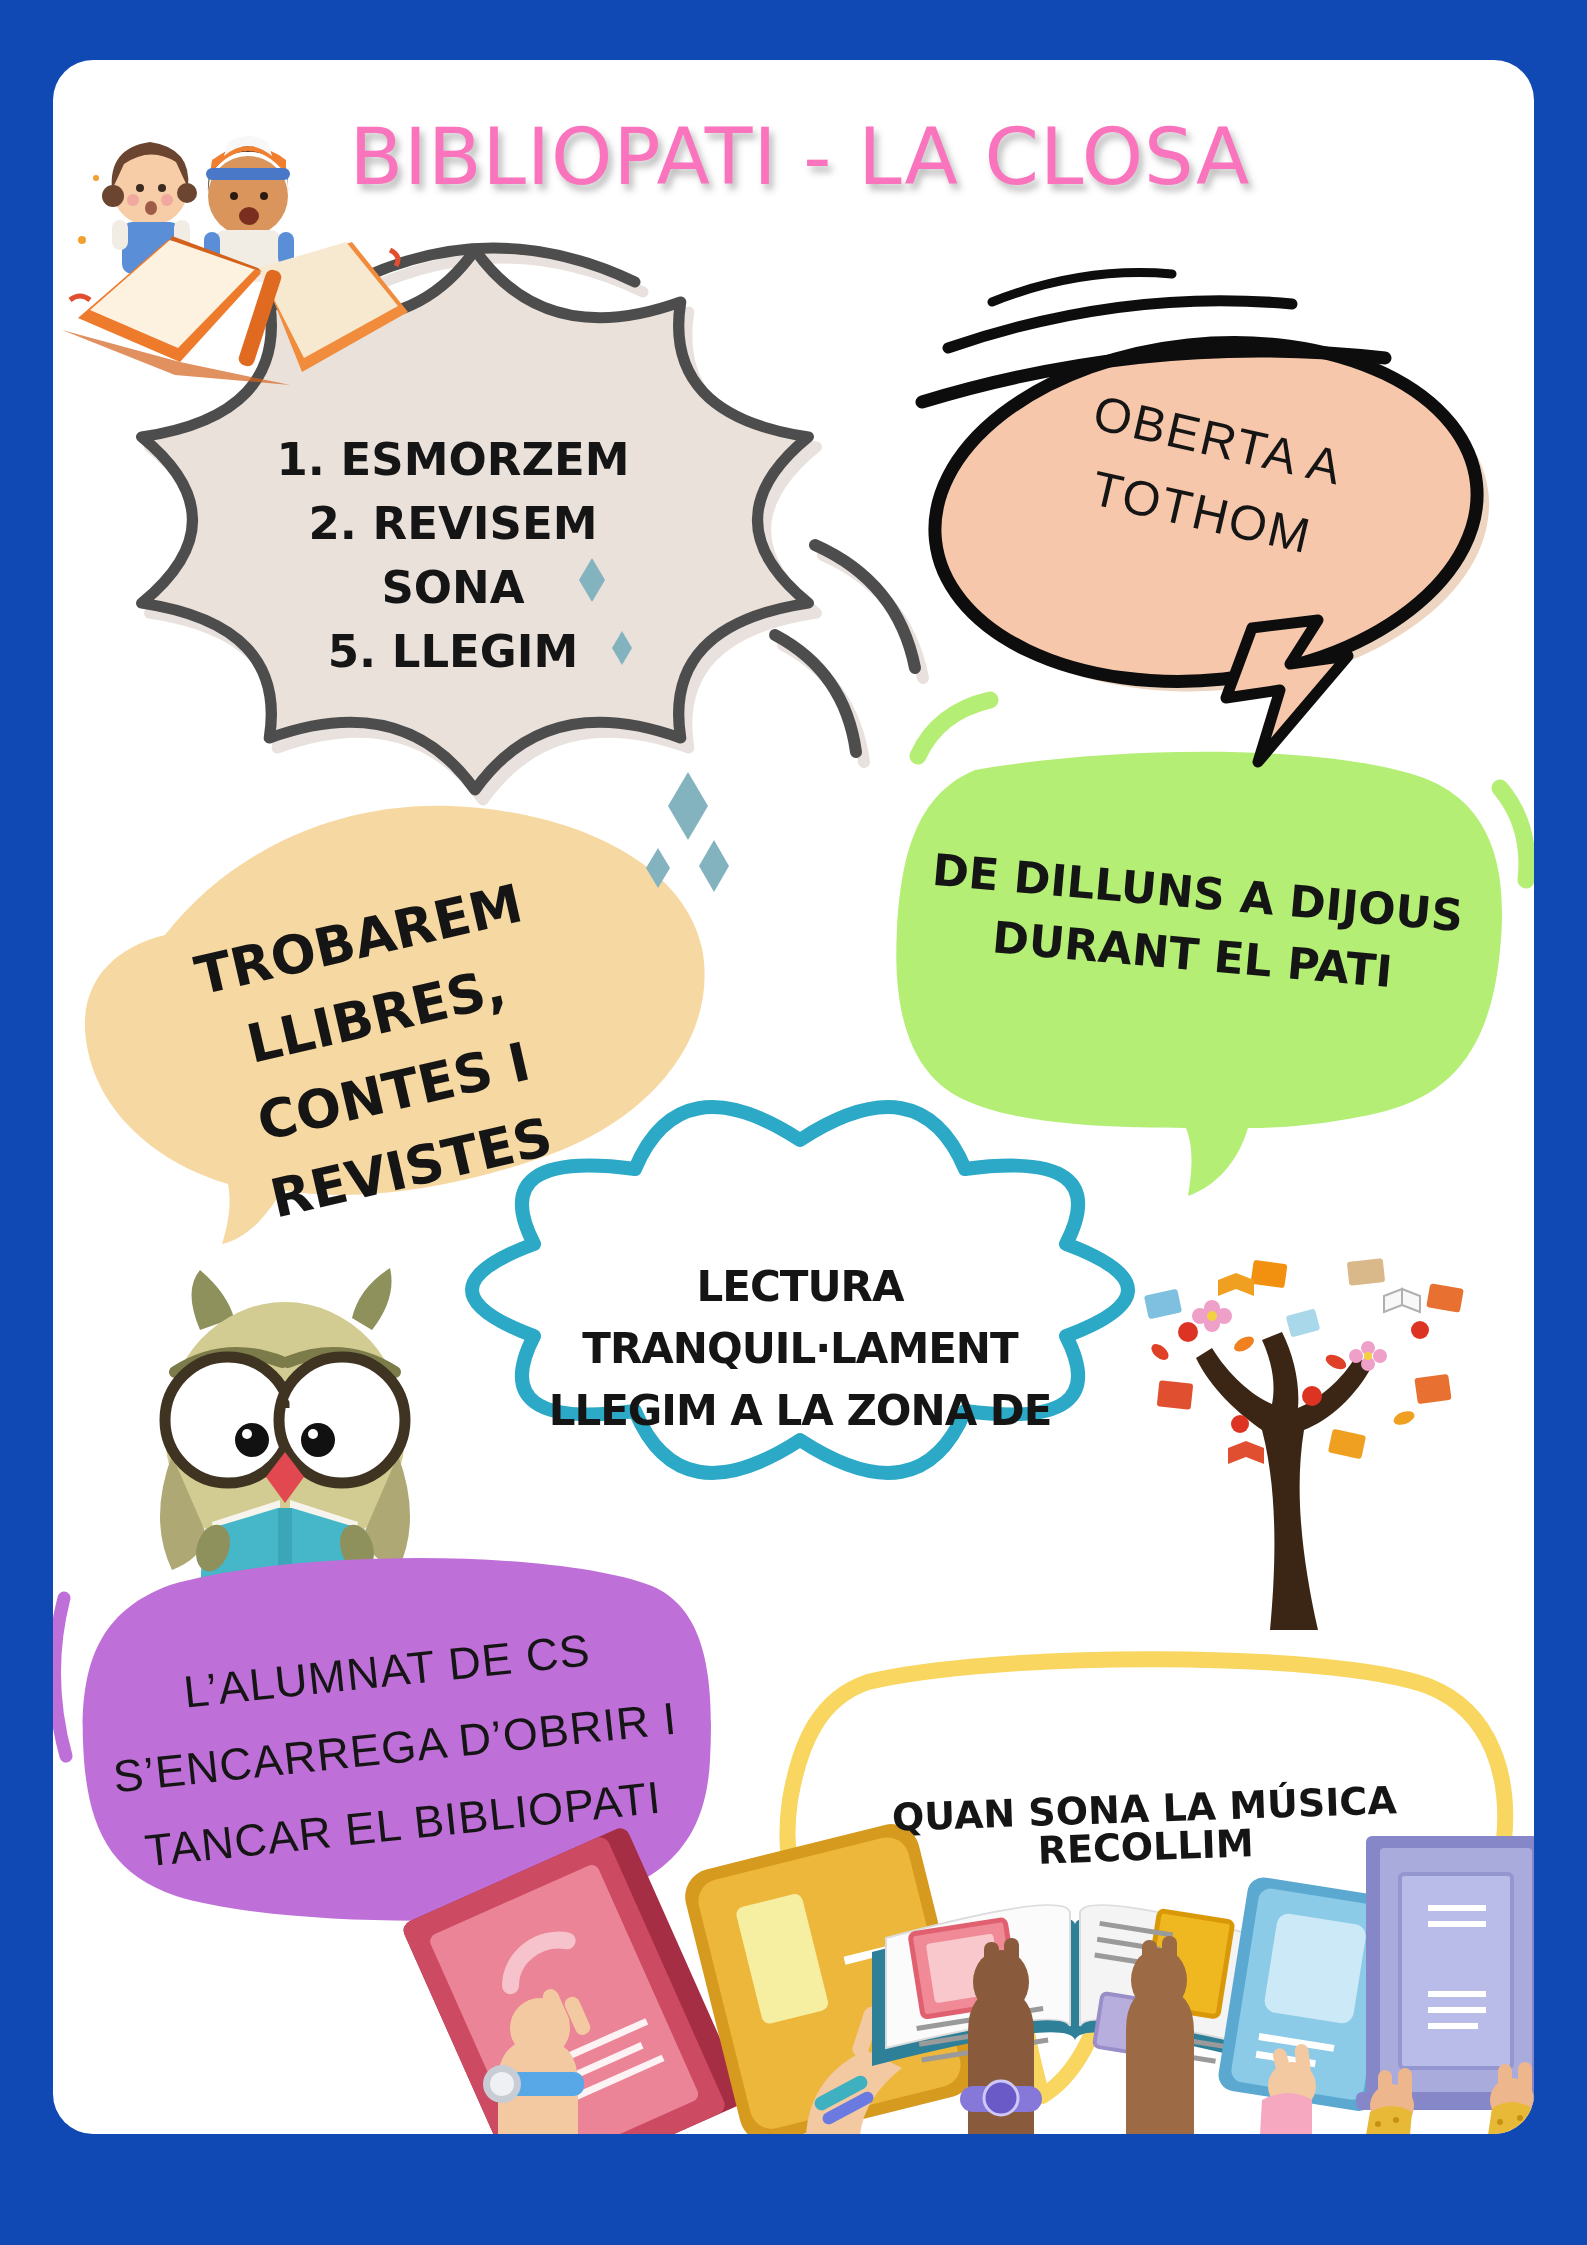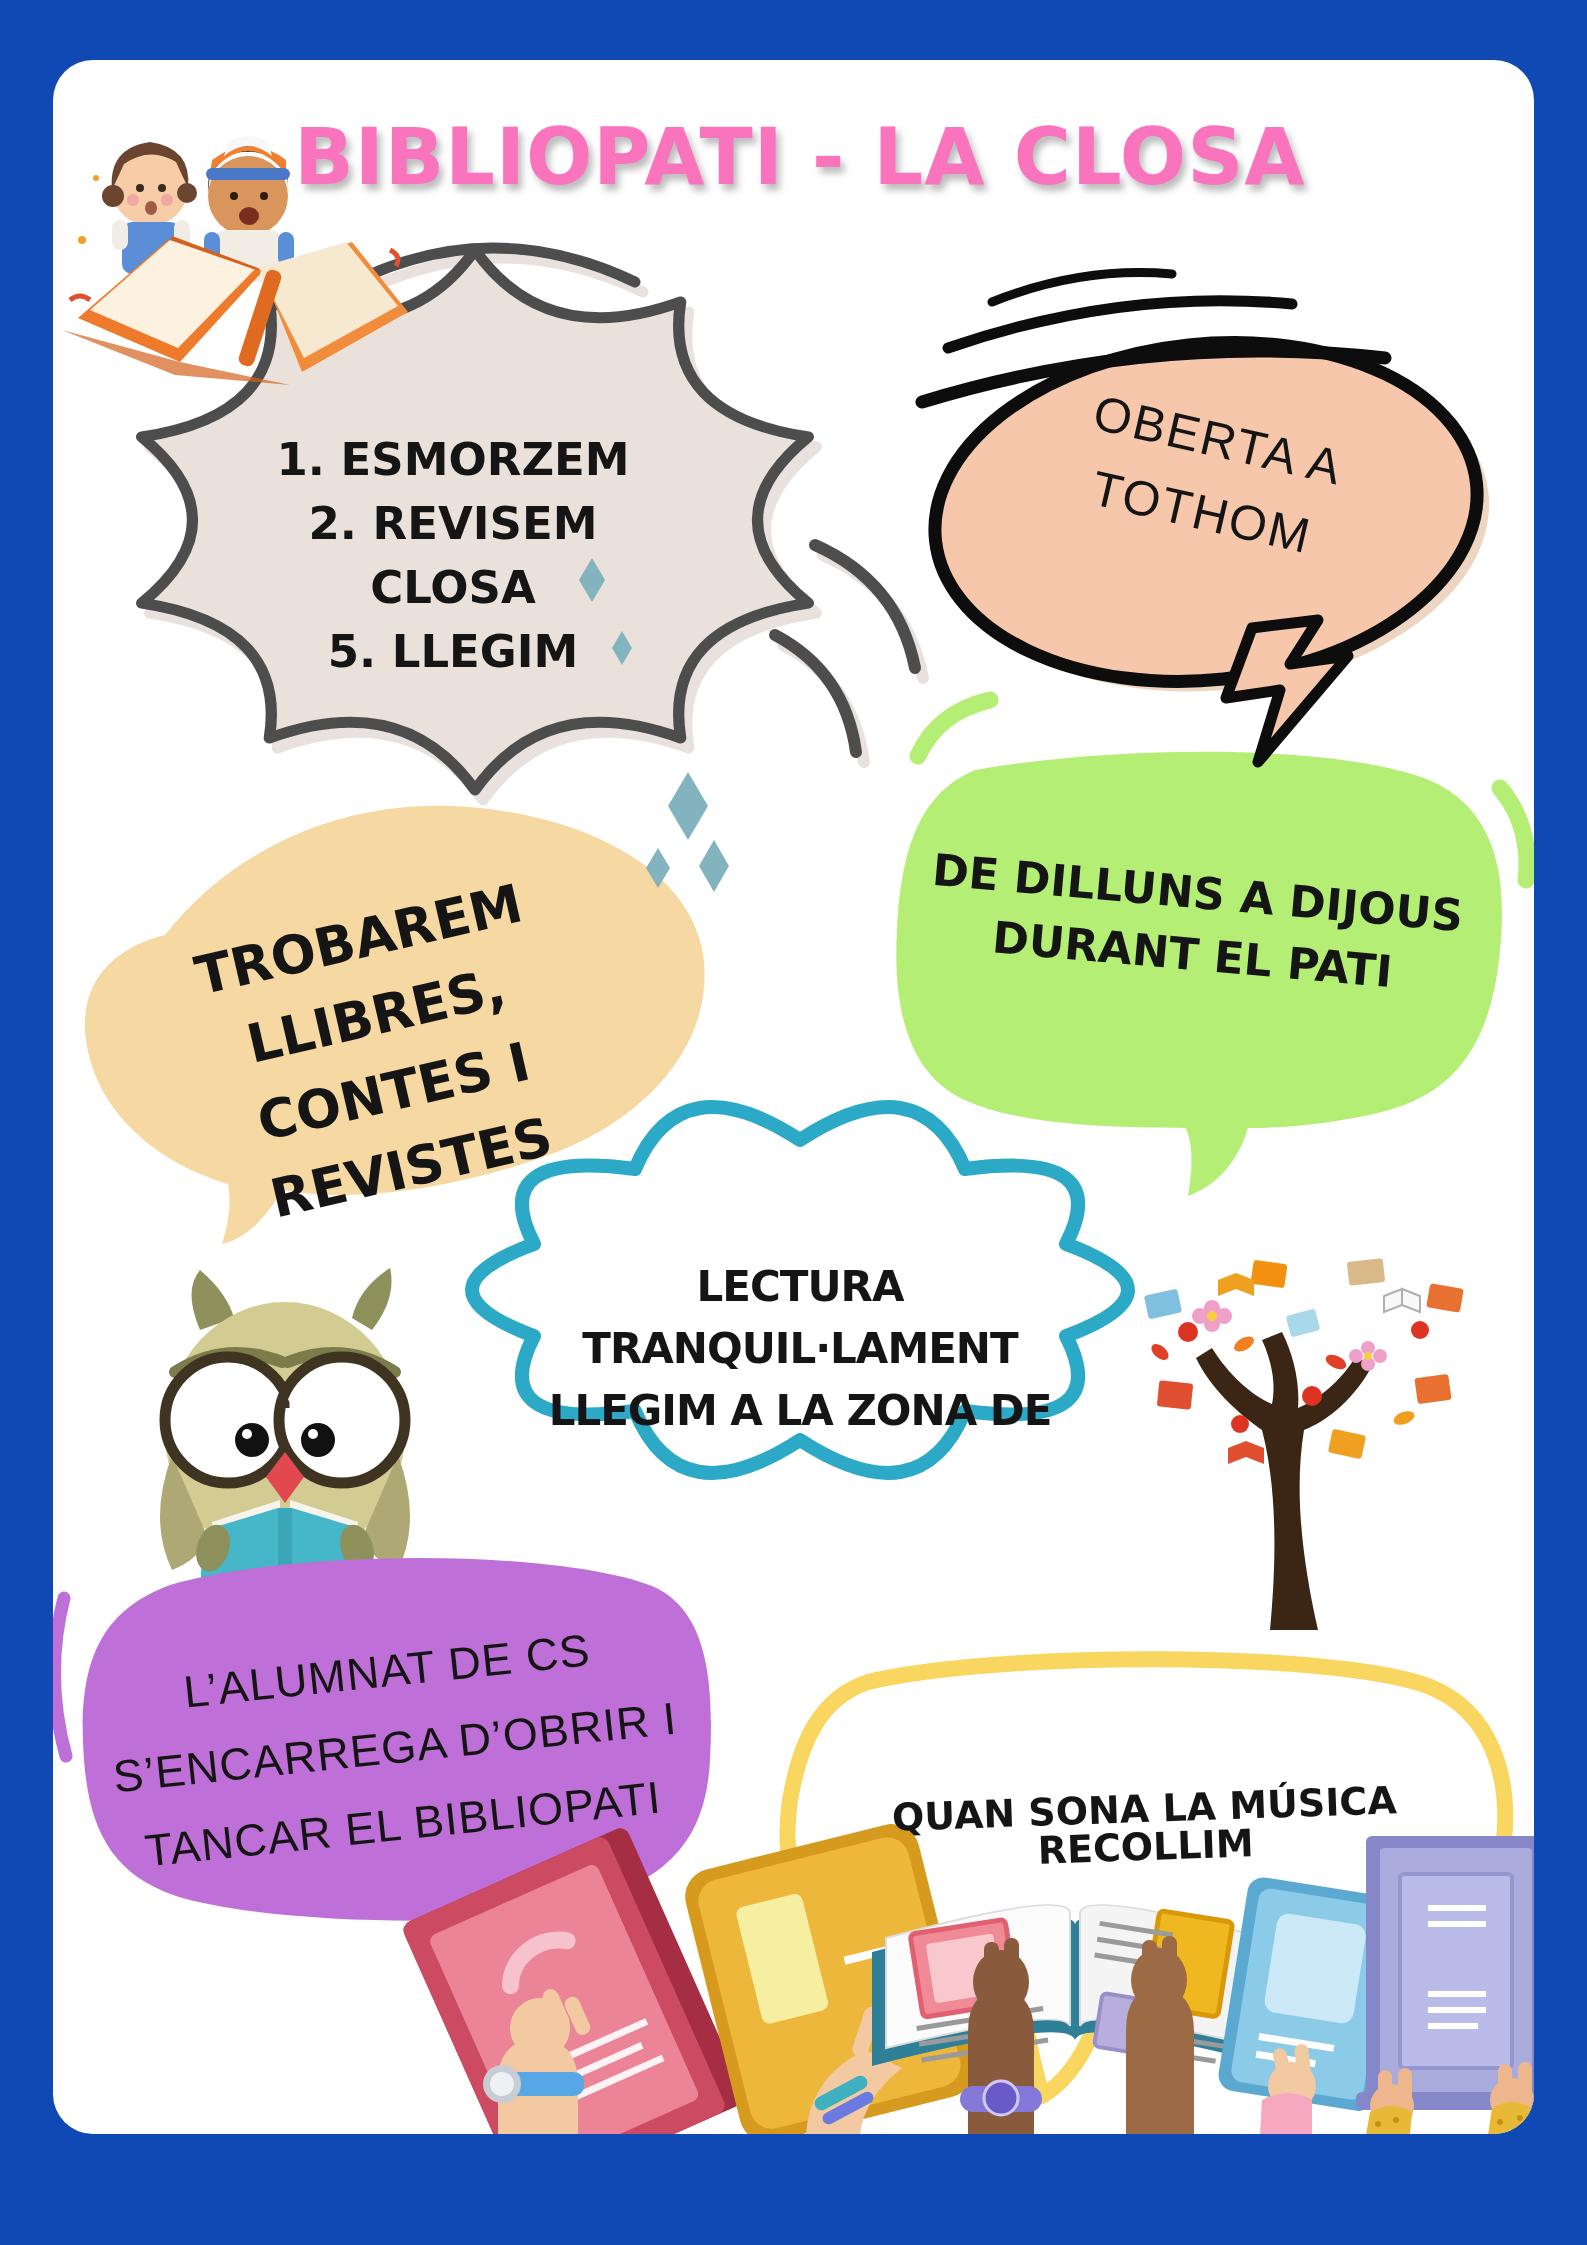--- a/index.html
+++ b/index.html
@@ -5,21 +5,21 @@
   html,body{margin:0;padding:0;}
   body{width:1587px;height:2245px;font-family:"DejaVu Sans",sans-serif;}
   .poster{position:relative;width:1587px;height:2245px;background:#1149b4;overflow:hidden;}
   .card{position:absolute;left:53px;top:60px;right:53px;bottom:111px;background:#ffffff;border-radius:40px;overflow:hidden;}
   .layer{position:absolute;left:-53px;top:-60px;width:1587px;height:2245px;}
   .art{position:absolute;left:0;top:0;}
   .t{position:absolute;color:#151515;text-align:center;line-height:1;}
   .marker{font-family:"DejaVu Sans",sans-serif;font-weight:bold;}
   .hand{font-family:"Liberation Sans",sans-serif;font-weight:400;letter-spacing:1px;}
   .title{position:absolute;left:200px;top:112px;width:1200px;text-align:center;
-         font-family:"DejaVu Sans",sans-serif;font-weight:bold;font-size:78px;letter-spacing:1px;
+         font-family:"DejaVu Sans",sans-serif;font-weight:normal;font-size:78px;letter-spacing:1px;
          color:#f973bd;text-shadow:4px 6px 7px rgba(60,60,60,.35);}
   .steps{left:148px;top:428px;width:610px;font-size:45px;line-height:64px;}
   .open-to-all{left:975px;top:402px;width:470px;font-size:49px;line-height:74px;transform:rotate(13deg);letter-spacing:2px;}
   .schedule{left:905px;top:862px;width:580px;font-size:44px;line-height:62px;transform:rotate(5deg);}
   .materials{left:95px;top:898px;width:580px;font-size:53px;line-height:78px;transform:rotate(-13deg);}
   .quiet{left:495px;top:1256px;width:610px;font-size:42px;line-height:62px;letter-spacing:-1px;}
   .resp{left:100px;top:1632px;width:590px;font-size:45px;line-height:77px;transform:rotate(-6deg);}
   .music{left:795px;top:1790px;width:700px;font-size:38px;transform:rotate(-2deg);}
 </style>
 </head>
@@ -286,21 +286,21 @@
           <circle cx="1500" cy="2122" r="3" fill="#c89010"></circle>
             <circle cx="1520" cy="2118" r="3" fill="#c89010"></circle>
         </g>
       </svg>
 
       <div class="title">BIBLIOPATI - LA CLOSA</div>
 
       <div class="t marker steps">
         <div>1. ESMORZEM</div>
         <div>2. REVISEM</div>
-        <div>CLOSA</div>
+        <div>SONA</div>
         <div>5. LLEGIM</div>
       </div>
 
       <div class="t hand open-to-all">
         <div>OBERTA A</div>
         <div>TOTHOM</div>
       </div>
 
       <div class="t marker schedule">
         <div>DE DILLUNS A DIJOUS</div>

